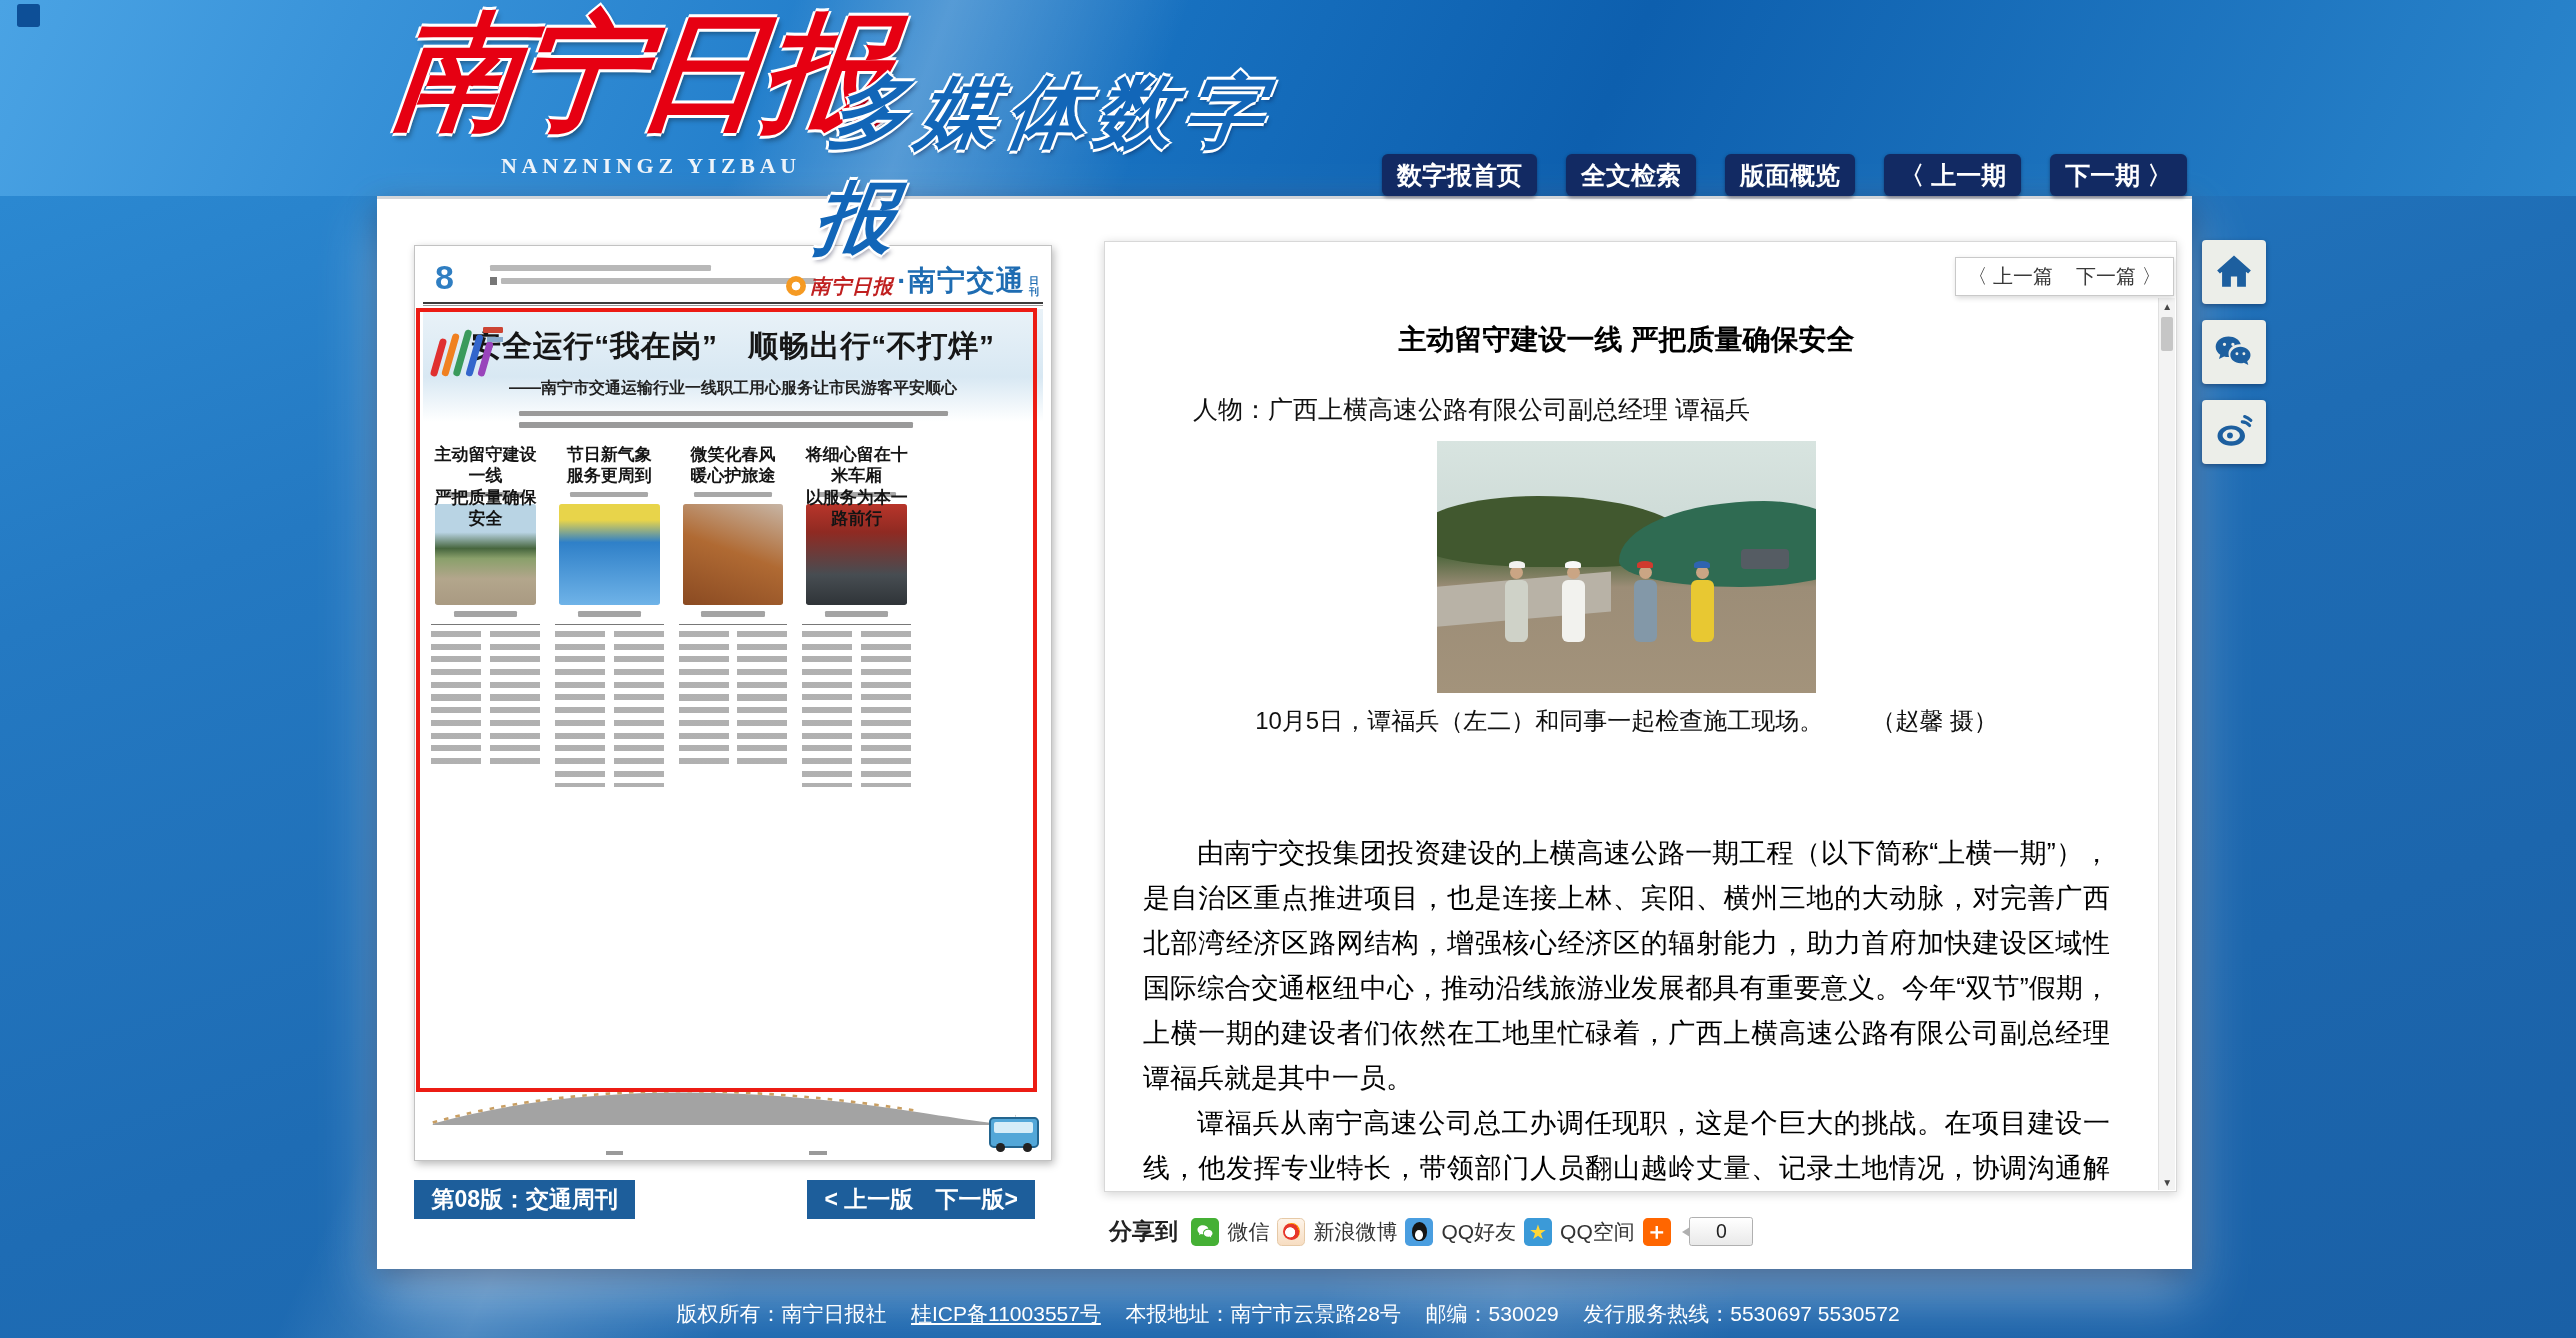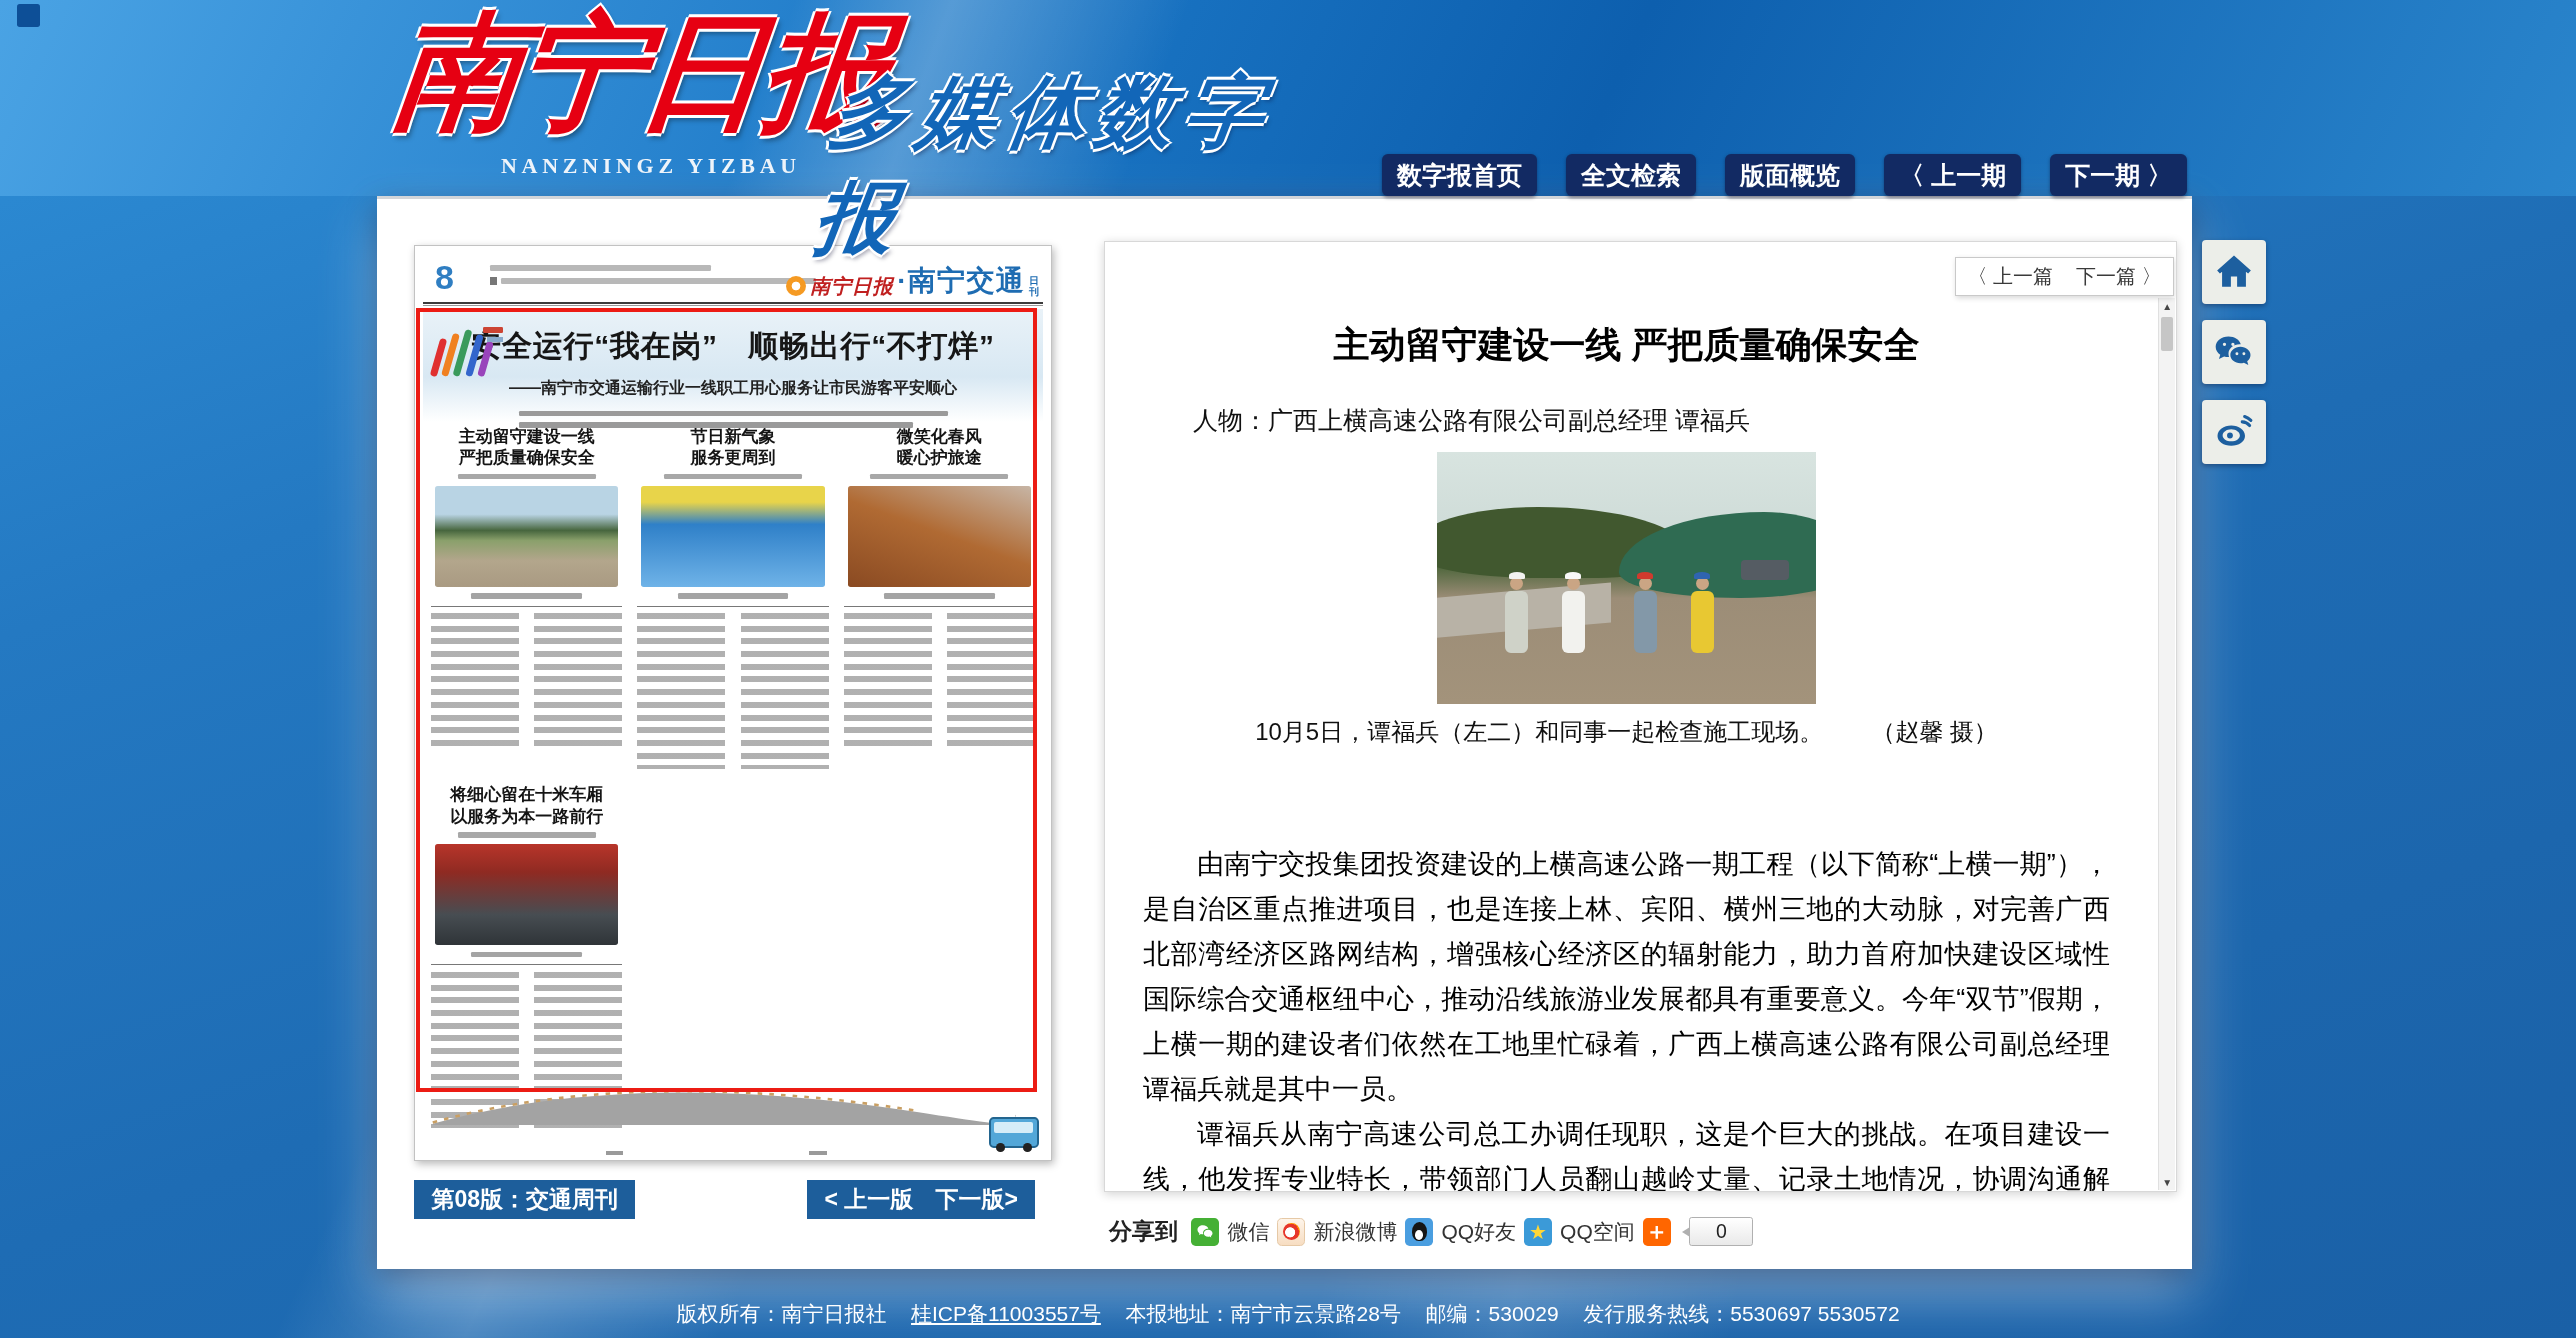--- a/index.html
+++ b/index.html
@@ -69,22 +69,22 @@
   .people-logo i:nth-child(5){left:50px; background:#9944bb; height:36px;}
   .people-logo .tag { position:absolute; right:-4px; top:4px; width:20px; height:6px; background:#cc4433;
     border-radius:1.3px; transform:none; }
   .people-logo .tag2 { position:absolute; right:-4px; top:13.4px; width:16px; height:5.4px; background:#88aacc; }
   .np-headline { text-align:center; padding-top:17.4px; font-size:30px; font-weight:900; color:#161616;
     letter-spacing:0.7px; }
   .np-subhead { text-align:center; margin-top:10.7px; font-size:16px; font-weight:700; color:#222; }
   .np-intro { margin:12px auto 0; width:429px; display:flex; flex-direction:column; gap:6px; }
   .np-intro .bar { background:#9a9a9a; height:5.4px; }
 
-  .np-grid { display:grid; grid-template-columns:repeat(3,1fr); column-gap:19px; row-gap:17.4px;
-    padding:4px 8px 0 8px; margin-top:0;gap:15px; }
+  .np-grid { display:grid; grid-template-columns:repeat(5,1fr); column-gap:19px; row-gap:17.4px;
+    padding:4px 8px 0 8px; margin-top:18px;gap:15px; }
   .np-article h3 { text-align:center; font-size:17px; line-height:21.5px; font-weight:800; color:#141414;
     height:44px; }
   .pline { width:72%; height:5.4px; background:#a8a8a8; margin:4px auto 0; border-radius:1.3px; }
   .np-photo { height:101px; margin:6.7px 4px 0 4px; border-radius:2.7px; }
   .ph1 { background:linear-gradient(180deg,#b9d4e4 0%,#b9d4e4 28%,#47663e 44%,#8aa06b 54%,#b3a68c 74%,#a99a82 100%); }
   .ph2 { background:linear-gradient(180deg,#98a5ad 0%,#5d6b75 40%,#2f3b43 100%); }
   .ph3 { background:linear-gradient(200deg,#c7b5a5 0%,#b06a33 48%,#8a4a22 100%); }
   .ph4 { background:linear-gradient(180deg,#e8d44a 0%,#e8d44a 16%,#2f80c8 38%,#6fb3e8 100%); }
   .ph5 { background:linear-gradient(180deg,#dfe5e9 0%,#aebdc6 60%,#8fa3b0 100%); }
   .ph6 { background:linear-gradient(180deg,#b8352a 0%,#8f2a22 28%,#474d52 70%,#2f3438 100%); }
@@ -124,21 +124,21 @@
     justify-content:space-around; z-index:4; }
   .art-prevnext span { font-size:20px; color:#3a3a3a; cursor:pointer; white-space:nowrap; }
   .art-scrollbar { position:absolute; right:0.7px; top:56px; bottom:0.7px; width:17.4px; background:#f3f3f3;
     border-left:0.7px solid #e0e0e0; }
   .sb-arrow { position:absolute; left:0; width:100%; text-align:center; font-size:10px; color:#444;
     cursor:pointer; }
   .sb-up { top:2.7px; } .sb-down { bottom:2.7px; }
   .sb-thumb { position:absolute; left:2px; top:19px; width:12px; height:34px; background:#c6c6c6;
     border-radius:2px; cursor:pointer; }
   .art-scroll { position:absolute; left:38px; top:0; width:967px; height:100%; overflow:hidden; }
-  .art-title { margin-top:79px; text-align:center; font-size:36px; font-weight:800; color:#000; }
+  .art-title { margin-top:79px; text-align:center; font-size:28px; font-weight:800; color:#000; }
   .art-person { margin-top:34px; font-size:25px; color:#111; text-indent:50px; }
   .photo-main { position:relative; width:379px; height:252px; margin:14.8px auto 0; overflow:hidden;
     background:linear-gradient(180deg,#d8e4e0 0%,#cfdcd8 30%,#9ab08c 36%,#52683f 46%,#9c8d77 58%,#a3937b 100%); }
   .photo-main .hill { position:absolute; left:-6%; top:22%; width:72%; height:28%; background:#41582f;
     border-radius:50% 60% 40% 50%/60% 70% 30% 40%; }
   .photo-main .hill2 { position:absolute; right:-12%; top:24%; width:64%; height:34%; background:#2f6b52;
     border-radius:60% 40% 50% 50%/70% 60% 40% 30%; }
   .photo-main .road { position:absolute; left:0; top:55%; width:46%; height:16%; background:#b8b2a6;
     transform:skewY(-5deg); }
   .photo-main .car { position:absolute; right:7%; top:43%; width:48px; height:20px; background:#555c63;

